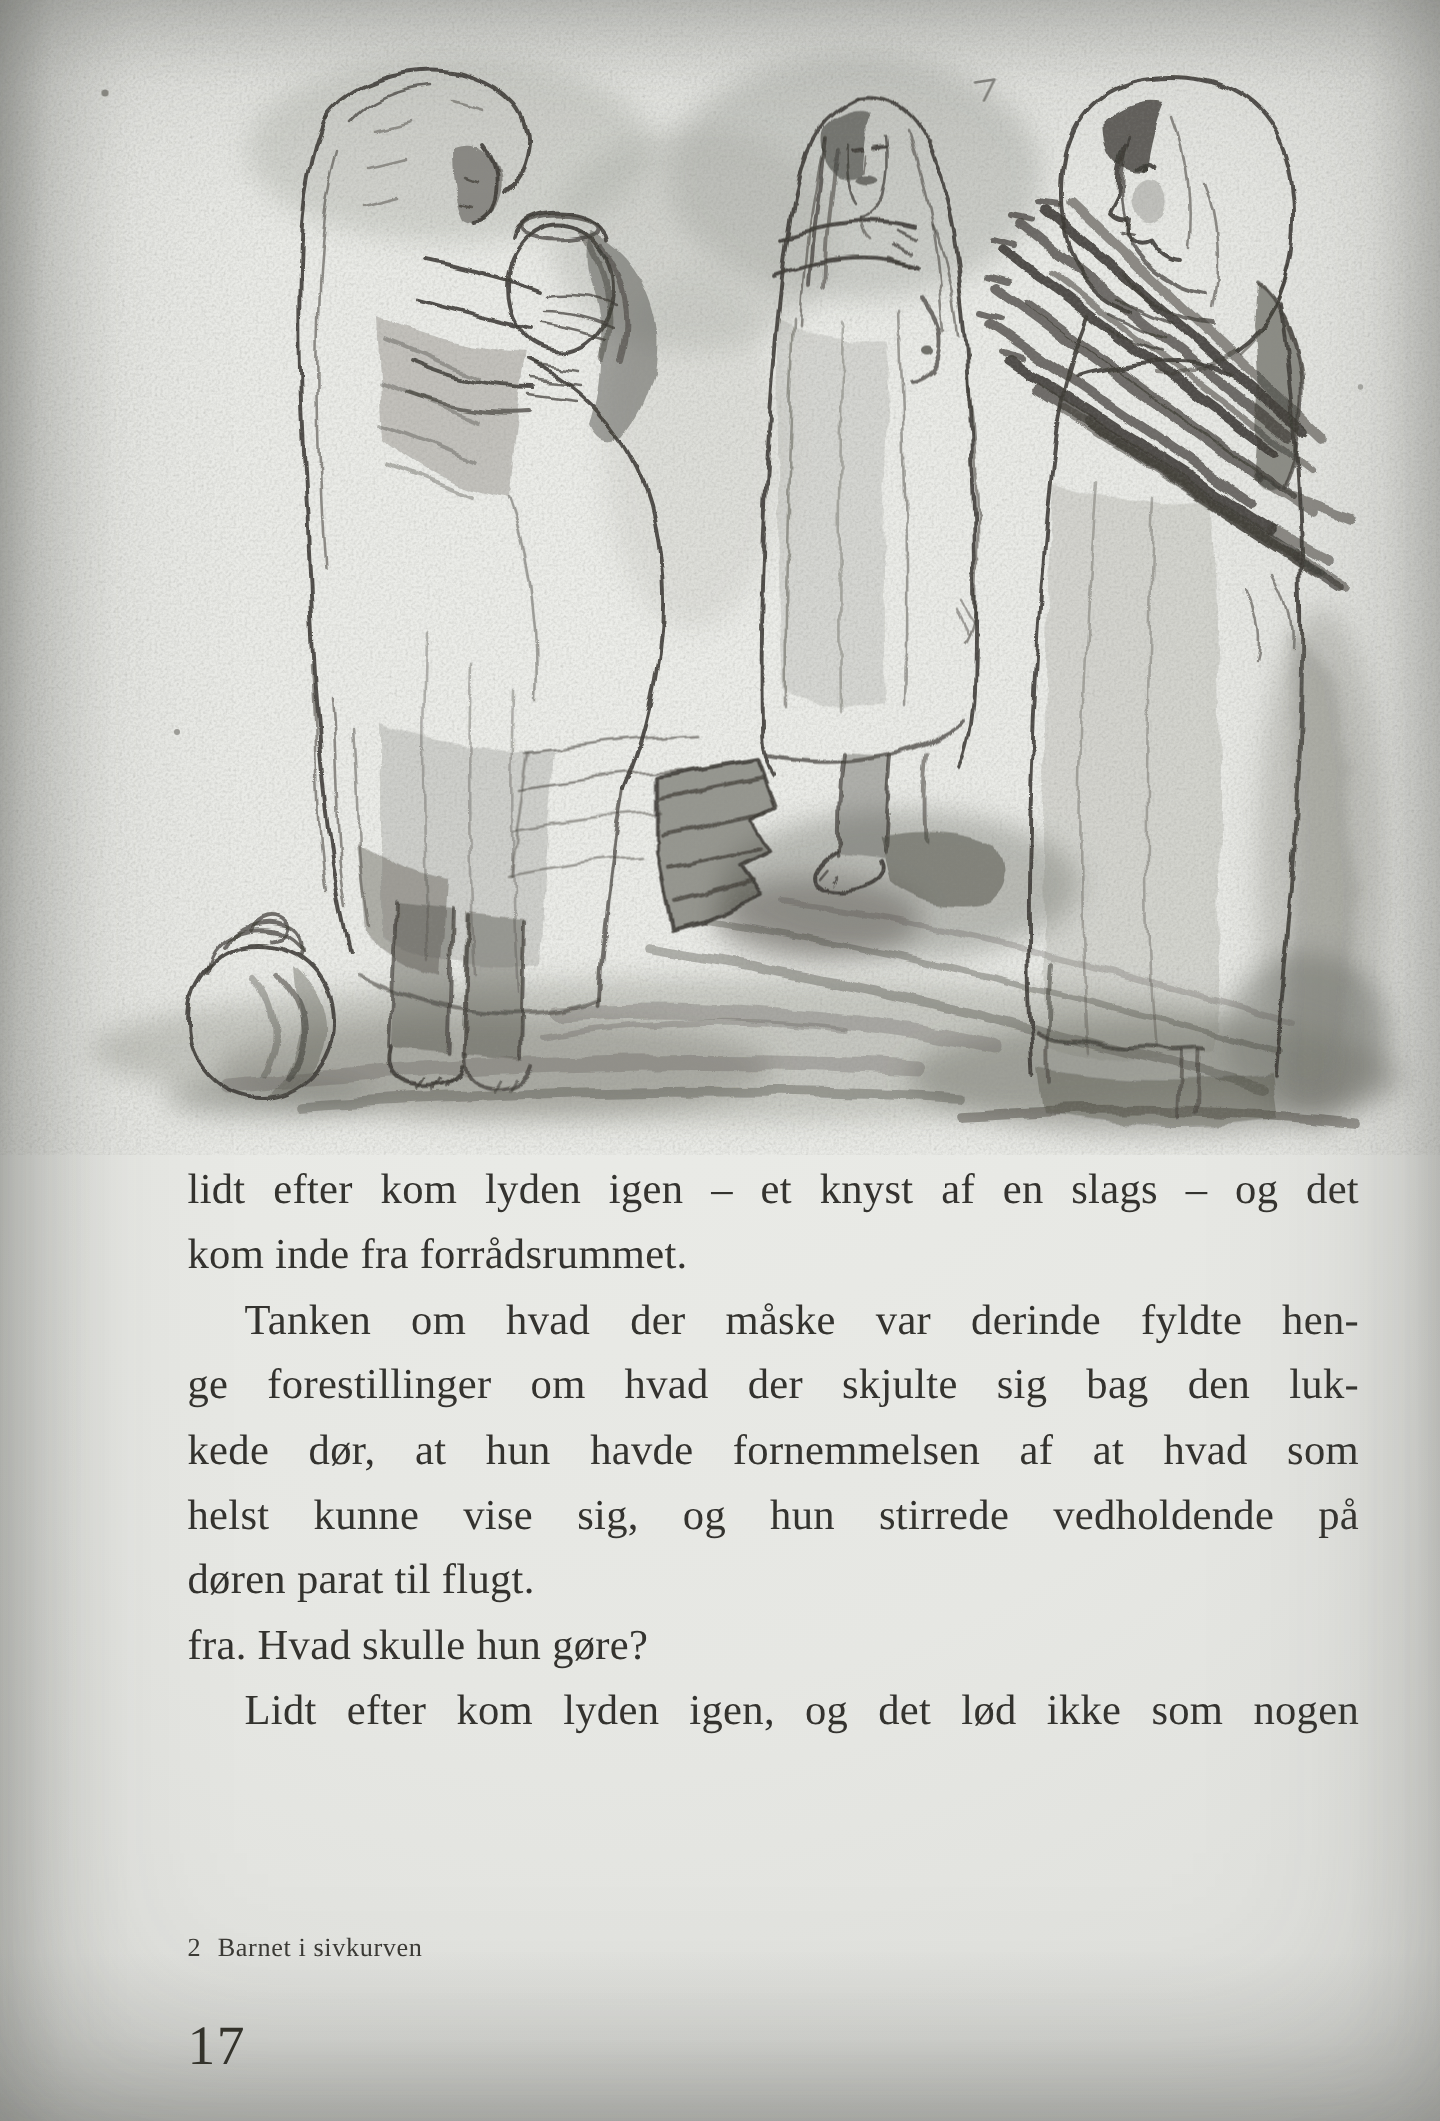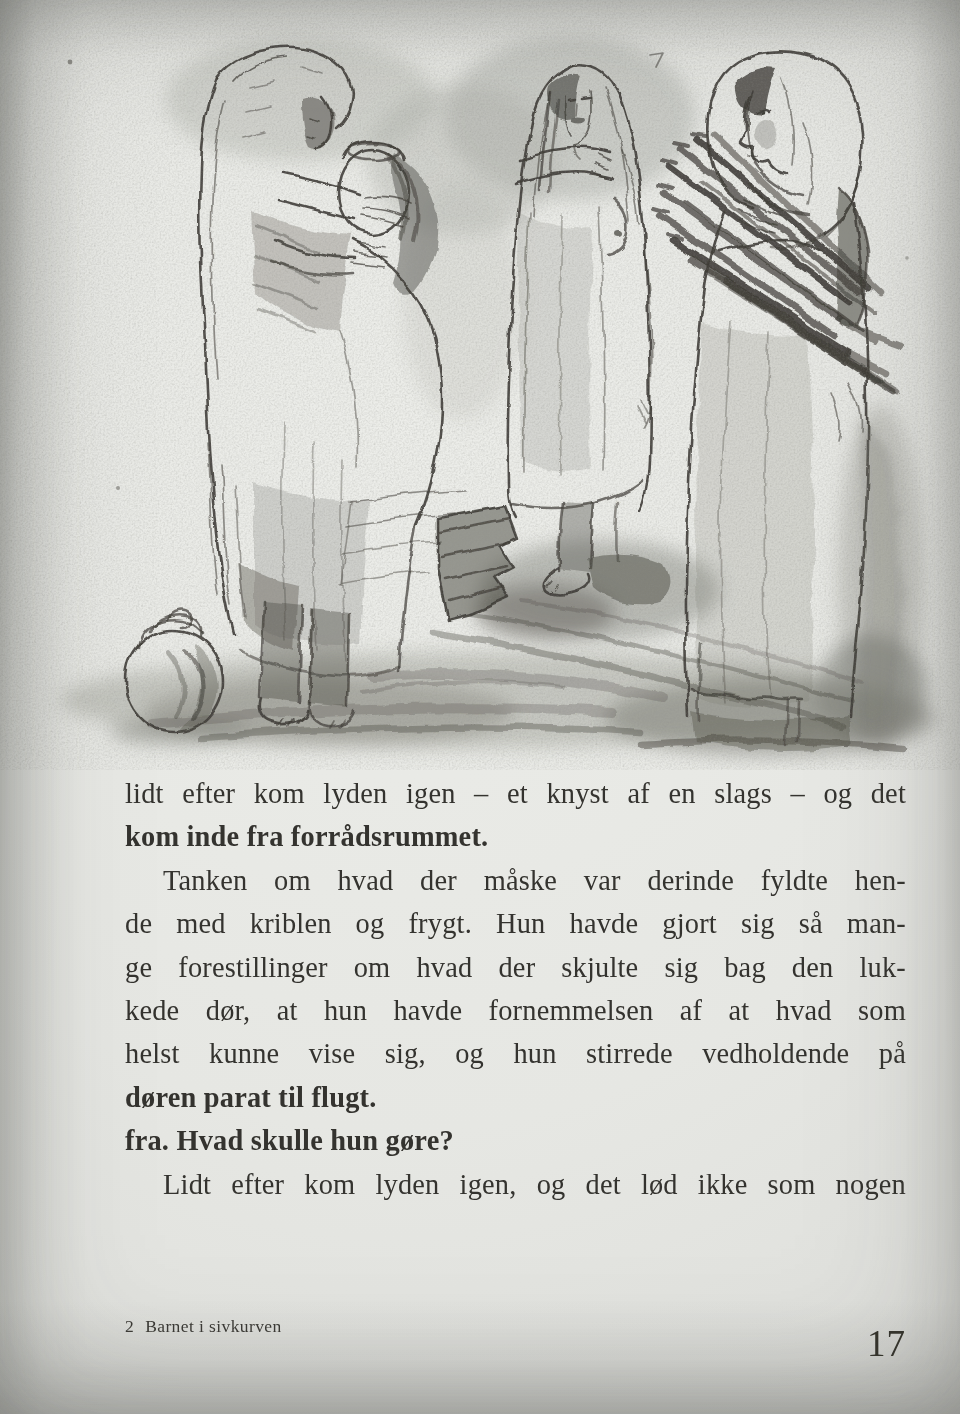--- a/index.html
+++ b/index.html
@@ -29,27 +29,28 @@
   .w1{stroke-width:1.7}.w2{stroke-width:2.6}.w3{stroke-width:4}
   .w5{stroke-width:6.5}.w8{stroke-width:10}
   .o2{opacity:.22}.o3{opacity:.34}.o4{opacity:.45}.o5{opacity:.55}
   .o7{opacity:.72}.o9{opacity:.9}
 
   .bodytext{
     position:absolute;left:125px;top:772px;width:781px;
     color:#34332f;font-size:28.4px;line-height:43.4px;letter-spacing:.2px;
   }
   .line{text-align:justify;text-align-last:justify;}
-  .line.end{text-align-last:left;font-weight:bold;}
+  .line.end{text-align-last:left;}
   .line.ind{text-indent:38px;}
 
   .footer{
     position:absolute;left:125px;top:1288px;width:781px;
-    display:flex;justify-content:space-between;align-items:center;
+    display:flex;justify-content:space-between;align-items:flex-start;
     color:#3b3a35;
+    flex-direction:column;
   }
   .footnote{font-size:17.5px;letter-spacing:.4px;}
   .footnote .mark{margin-right:11px;}
   .pagenum{font-size:37px;color:#323129;letter-spacing:1px;margin-top:34px;}
 </style>
 </head>
 <body>
 
 <div class="page">
 
@@ -290,21 +291,20 @@
       <circle cx="907" cy="258" r="1.8" fill="#55544d" opacity=".4"></circle>
     </g>
 
     <rect width="960" height="770" filter="url(#grain)" opacity=".5"></rect>
   </svg>
 
   <div class="bodytext">
     <div class="line">lidt efter kom lyden igen – et knyst af en slags – og det</div>
     <div class="line end">kom inde fra forrådsrummet.</div>
     <div class="line ind">Tanken om hvad der måske var derinde fyldte hen-</div>
-    <div class="line">de med kriblen og frygt. Hun havde gjort sig så man-</div>
     <div class="line">ge forestillinger om hvad der skjulte sig bag den luk-</div>
     <div class="line">kede dør, at hun havde fornemmelsen af at hvad som</div>
     <div class="line">helst kunne vise sig, og hun stirrede vedholdende på</div>
     <div class="line end">døren parat til flugt.</div>
     <div class="line end">fra. Hvad skulle hun gøre?</div>
     <div class="line ind">Lidt efter kom lyden igen, og det lød ikke som nogen</div>
   </div>
 
   <div class="footer">
     <div class="footnote">

